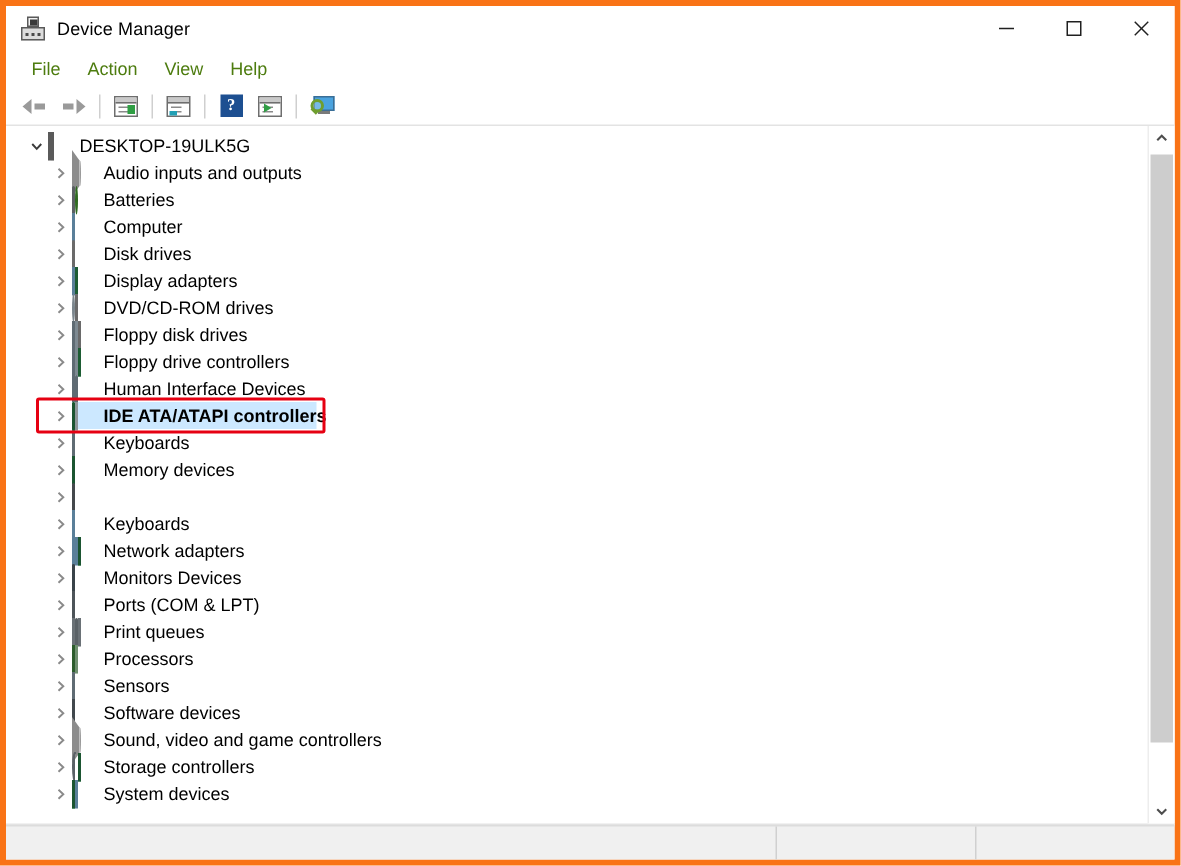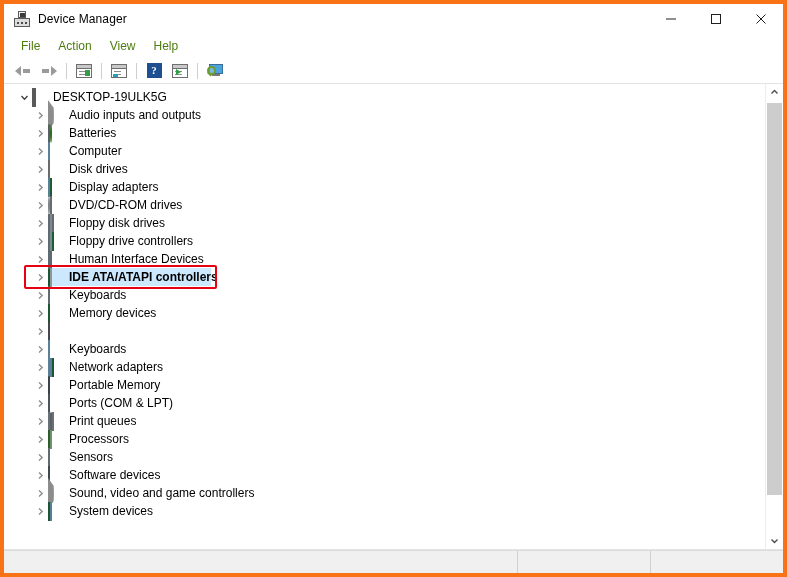--- a/index.html
+++ b/index.html
@@ -1060,21 +1060,21 @@
           <span class="ico ic-network"><span class="s2"></span><span class="s1"></span><span class="card"></span><span class="pins"></span></span>
           <span class="lbl">Network adapters</span>
         </div>
         <div class="row child">
           <span class="chev">
             <svg width="9" height="9" viewBox="0 0 9 9">
               <polyline points="3,1.5 6.2,4.5 3,7.5" fill="none" stroke="#8a8a8a" stroke-width="1.3"></polyline>
             </svg>
           </span>
           <span class="ico ic-portable"><span class="body"></span><span class="scr"></span></span>
-          <span class="lbl">Portable Memory</span>
+          <span class="lbl">Monitors Devices</span>
         </div>
         <div class="row child">
           <span class="chev">
             <svg width="9" height="9" viewBox="0 0 9 9">
               <polyline points="3,1.5 6.2,4.5 3,7.5" fill="none" stroke="#8a8a8a" stroke-width="1.3"></polyline>
             </svg>
           </span>
           <span class="ico ic-port"><span class="head"></span><span class="pins"></span><span class="neck"></span><span class="tail"></span></span>
           <span class="lbl">Ports (COM &amp; LPT)</span>
         </div>
@@ -1115,20 +1115,29 @@
           <span class="lbl">Software devices</span>
         </div>
         <div class="row child">
           <span class="chev">
             <svg width="9" height="9" viewBox="0 0 9 9">
               <polyline points="3,1.5 6.2,4.5 3,7.5" fill="none" stroke="#8a8a8a" stroke-width="1.3"></polyline>
             </svg>
           </span>
           <span class="ico ic-speaker"><span class="body"></span><span class="cone"></span><span class="wave"></span></span>
           <span class="lbl">Sound, video and game controllers</span>
+        </div>
+        <div class="row child">
+          <span class="chev">
+            <svg width="9" height="9" viewBox="0 0 9 9">
+              <polyline points="3,1.5 6.2,4.5 3,7.5" fill="none" stroke="#8a8a8a" stroke-width="1.3"></polyline>
+            </svg>
+          </span>
+          <span class="ico ic-storage"><span class="spiral"></span><span class="card"></span><span class="chip"></span><span class="pins"></span></span>
+          <span class="lbl">Storage controllers</span>
         </div>
         <div class="row child">
           <span class="chev">
             <svg width="9" height="9" viewBox="0 0 9 9">
               <polyline points="3,1.5 6.2,4.5 3,7.5" fill="none" stroke="#8a8a8a" stroke-width="1.3"></polyline>
             </svg>
           </span>
           <span class="ico ic-system"><span class="card"></span><span class="cchip"></span><span class="mon"></span><span class="foot"></span></span>
           <span class="lbl">System devices</span>
         </div>

